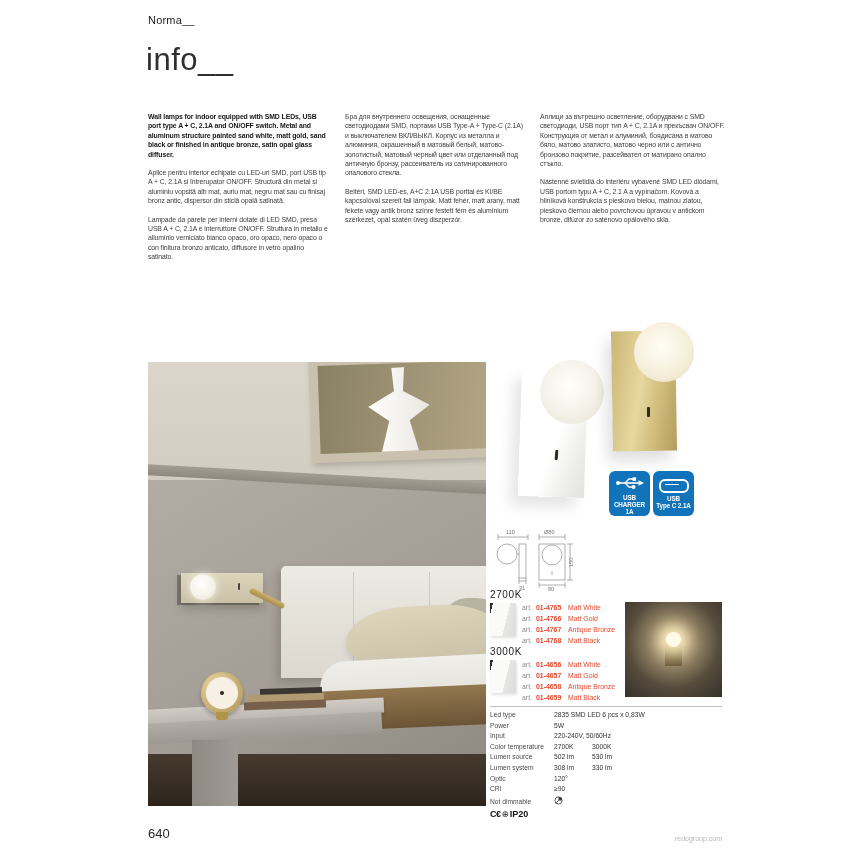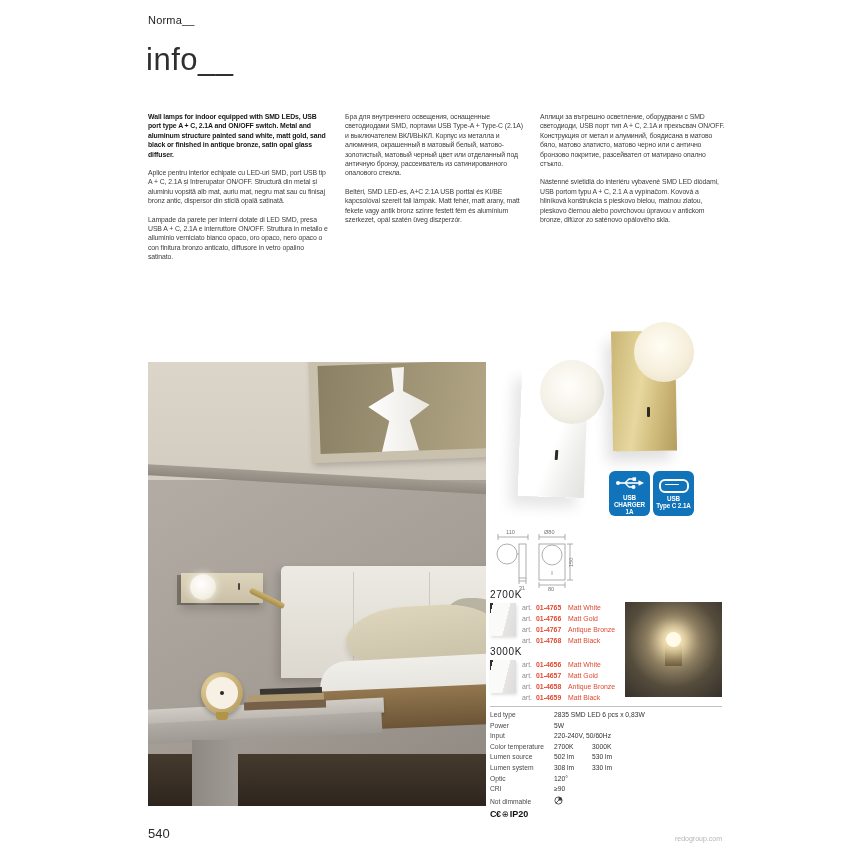--- a/index.html
+++ b/index.html
@@ -313,14 +313,14 @@
       </svg>
     </span>
   </div>
   <div class="cert">
     <span class="ce">C€</span>
     <span class="gl">⊕</span>
     <span class="ip">IP20</span>
   </div>
 </div>
 
-<div class="r pageno">540</div>
+<div class="r pageno">640</div>
 <div class="r site">redogroup.com</div>
 
 </body></html>

